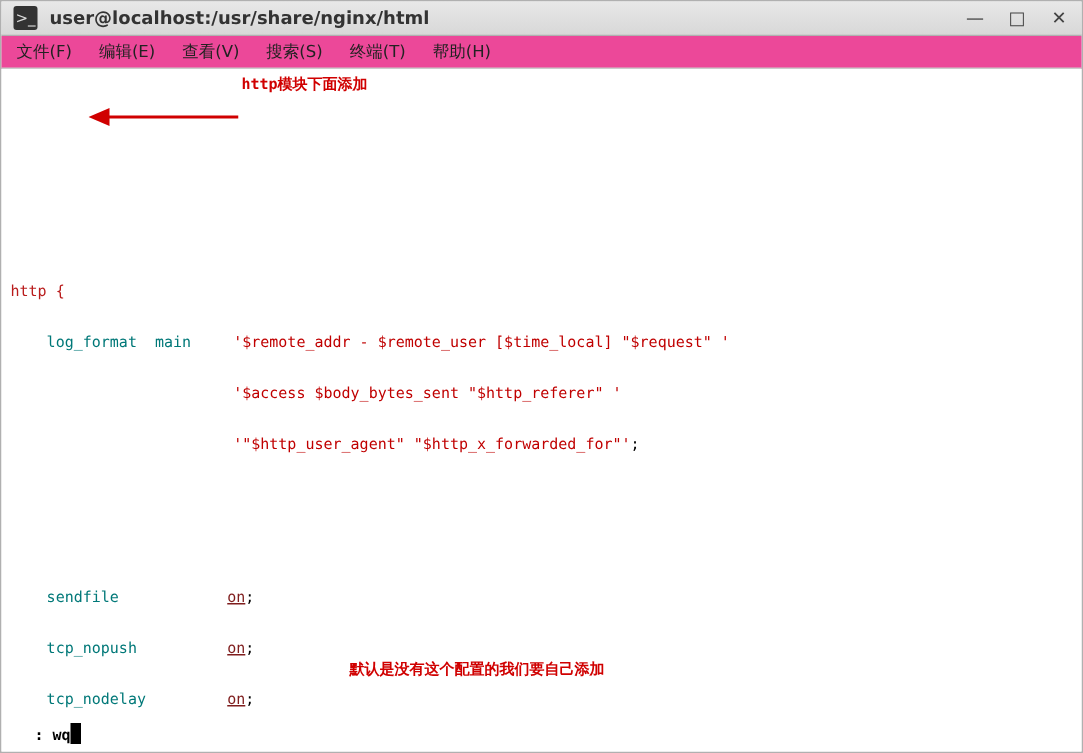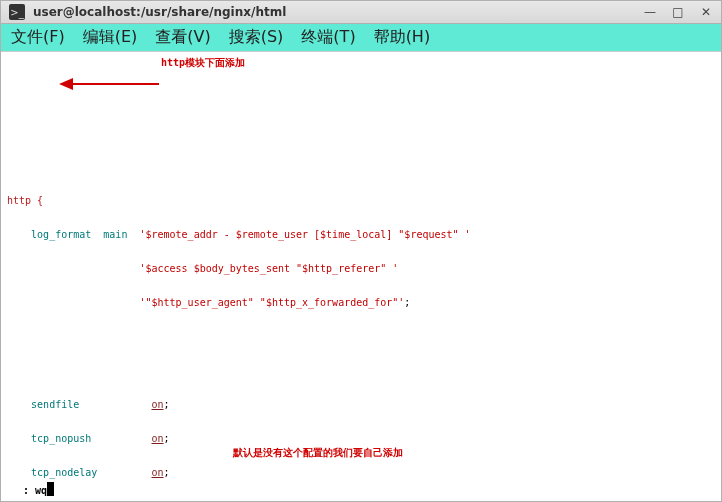--- a/index.html
+++ b/index.html
@@ -53,27 +53,27 @@
     gap: 14px;
     font-size: 12px;
     color: #444;
   }
   .win-btn {
     cursor: pointer;
     width: 14px;
     text-align: center;
   }
   .menubar {
-    background: #5eead4;
+    background: #ec4899;
     border-bottom: 1px solid #ccc;
     display: flex;
     gap: 18px;
     padding: 3px 10px;
     font-family: "DejaVu Sans", sans-serif;
-    font-size: 16px;
+    font-size: 11px;
     color: #222;
   }
   .menu-item { cursor: pointer; }
   .terminal {
     flex: 1;
     background: #ffffff;
     color: #000;
     font-family: "DejaVu Sans Mono", "Liberation Mono", monospace;
     font-size: 10px;
     line-height: 17px;
@@ -89,21 +89,21 @@
     font-family: "DejaVu Sans Mono", monospace;
   }
   .arrow {
     position: absolute;
     pointer-events: none;
   }
   .line { white-space: pre; }
   .kw-yellow { color: #b91c1c; }
   .kw-teal { color: #007878; }
   .val-purple { color: #7f1d1d; text-decoration: underline; }
-  .str-red { color: #c00000; }
+  .str-red { color: #c00000; margin-left: 16px; }
   .cursor-block {
     display: inline-block;
     width: 7px;
     height: 14px;
     background: #000;
     vertical-align: text-bottom;
   }
   .statusline {
     position: absolute;
     left: 16px;

